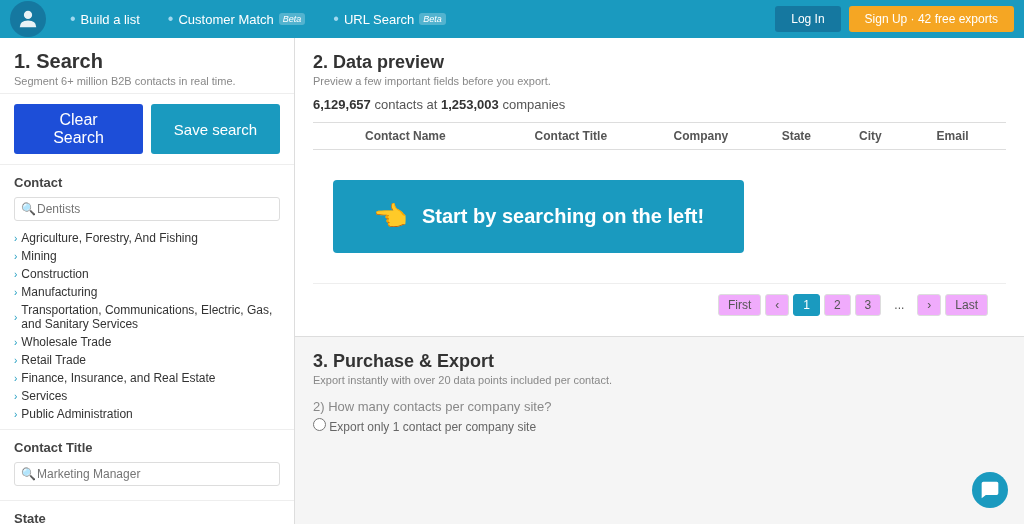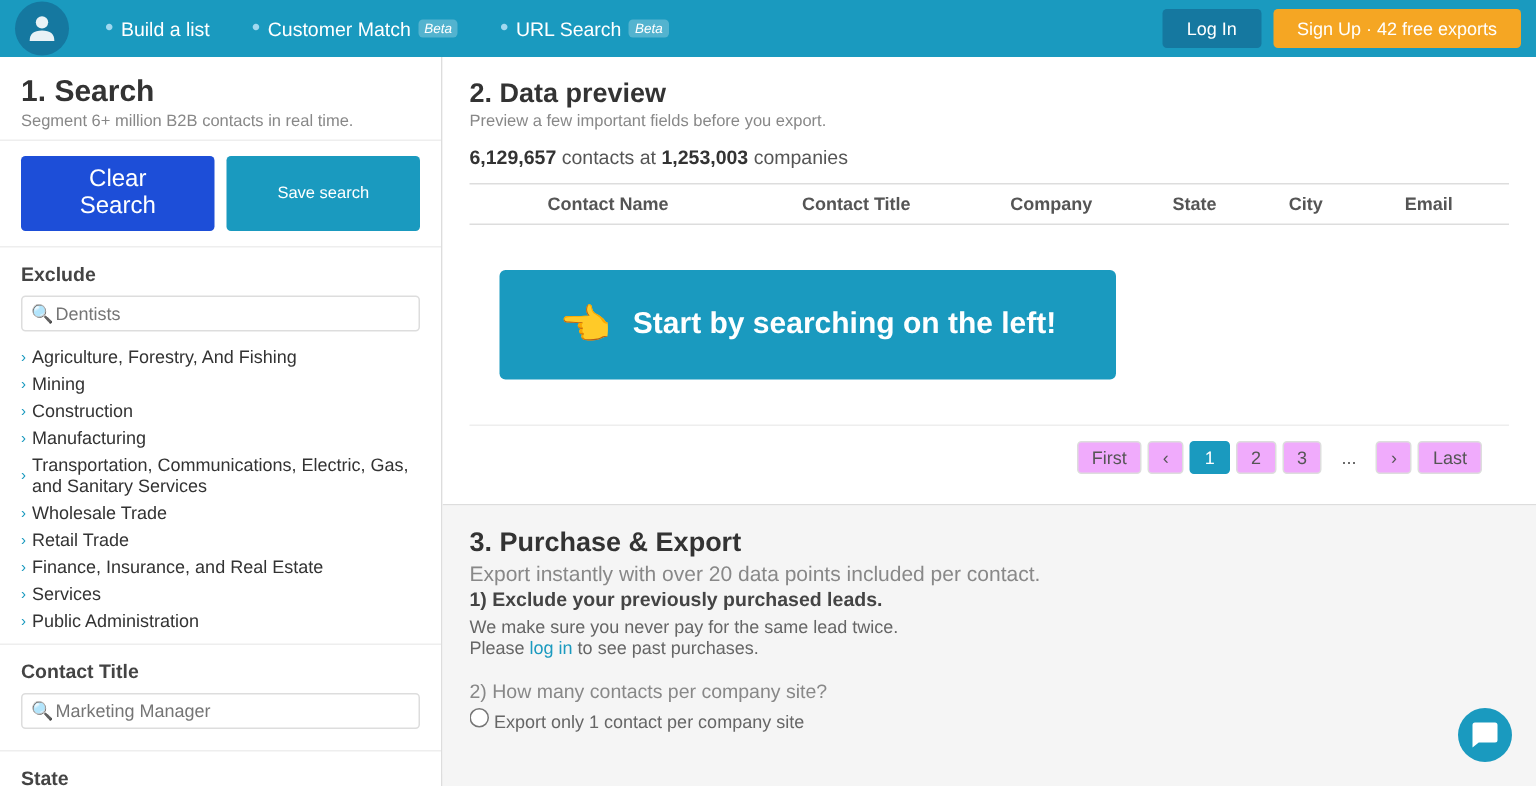--- a/index.html
+++ b/index.html
@@ -97,21 +97,21 @@
       font-size: 16px;
       cursor: pointer;
       flex: 1;
     }
     .btn-save {
       background: #1a9abf;
       color: #fff;
       border: none;
       padding: 7px 18px;
       border-radius: 3px;
-      font-size: 11px;
+      font-size: 15px;
       cursor: pointer;
       flex: 1;
     }
 
     .filter-section { padding: 10px 14px 6px; border-bottom: 1px solid #eee; }
     .filter-section-title { font-size: 13px; font-weight: bold; color: #444; margin-bottom: 7px; }
     .filter-input-wrap {
       position: relative;
       margin-bottom: 8px;
     }
@@ -217,21 +217,21 @@
       border-color: #1a9abf;
     }
     .page-btn.dots { border: none; background: none; cursor: default; }
 
     
     .purchase-export {
       background: #f5f5f5;
       padding: 14px 18px;
     }
     .purchase-export h2 { font-size: 18px; font-weight: bold; color: #333; }
-    .purchase-export .sub { font-size: 14px; color: #888; margin-top: 2px; margin-bottom: 2px; }
+    .purchase-export .sub { font-size: 11px; color: #888; margin-top: 2px; margin-bottom: 13px; }
 
     .purchase-step { margin-bottom: 14px; }
     .purchase-step h3 { font-size: 13px; font-weight: bold; color: #444; margin-bottom: 4px; }
     .purchase-step p { font-size: 12px; color: #666; }
     .purchase-step a { color: #1a9abf; text-decoration: none; }
 
     .purchase-step h3.light-h3 { font-size: 13px; color: #888; font-weight: 500; }
 
     
     .chat-bubble {
@@ -288,21 +288,21 @@
         <span>Search</span>
       </h1>
       <p>Segment 6+ million B2B contacts in real time.</p>
     </div>
     <div class="search-actions">
       <button class="btn-clear">Clear Search</button>
       <button class="btn-save">Save search</button>
     </div>
 
     <div class="filter-section">
-      <div class="filter-section-title">Exclude</div>
+      <div class="filter-section-title">Contact</div>
       <div class="filter-input-wrap">
         <span class="search-icon">🔍</span>
         <input class="filter-input" type="text" placeholder="Dentists" style="">
       </div>
       <ul class="industry-list">
         <li>
             <span class="bullet">›</span>
             <span>Agriculture, Forestry, And Fishing</span>
           </li>
         <li>
@@ -405,29 +405,20 @@
       </div>
     </div>
 
     <div class="purchase-export">
       <h2>
         <span>3.</span>
         <span>Purchase &amp; Export</span>
       </h2>
       <p class="sub">Export instantly with over 20 data points included per contact.</p>
 
-      <div class="purchase-step">
-        <h3>1) Exclude your previously purchased leads.</h3>
-        <p>We make sure you never pay for the same lead twice.</p>
-        <p>
-          <span>Please</span>
-          <a href="#">log in</a>
-          <span>to see past purchases.</span>
-        </p>
-      </div>
 
       <div class="purchase-step">
         <h3 class="light-h3">2) How many contacts per company site?</h3>
         <p style="margin-top:0;">
           <input type="radio" name="contacts-per-site" style="">
           <span>Export only 1 contact per company site</span>
         </p>
       </div>
     </div>
 

